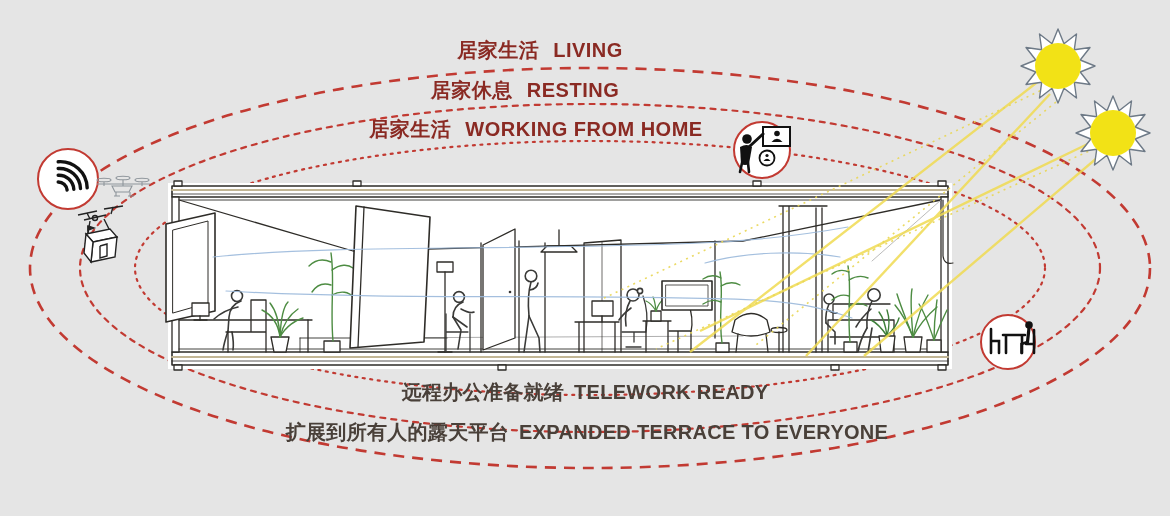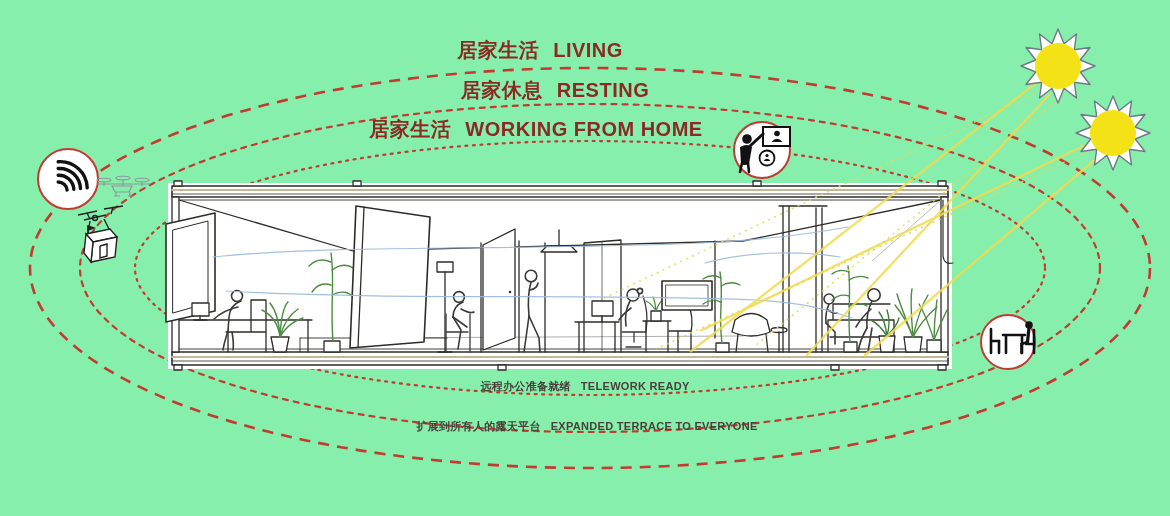--- a/index.html
+++ b/index.html
@@ -1,21 +1,21 @@
 <!DOCTYPE html>
 <html><head>
 <meta charset="utf-8">
 <style>
   html,body{margin:0;padding:0;background:#ffffff;}
-  .stage{position:relative;width:1170px;height:516px;background:#86efac;overflow:hidden;
+  .stage{position:relative;width:1170px;height:516px;background:#e5e5e5;overflow:hidden;
          font-family:"Liberation Sans","DejaVu Sans",sans-serif;}
   .stage svg{position:absolute;left:0;top:0;}
   .lbl{position:absolute;transform:translateX(-50%);white-space:nowrap;font-weight:bold;z-index:5;}
   .lbl-top{color:#8a2a23;font-size:20px;letter-spacing:.5px;}
-  .lbl-bottom{color:#494039;font-size:11px;letter-spacing:.3px;}
+  .lbl-bottom{color:#494039;font-size:20px;letter-spacing:.3px;}
   .lbl .zh{margin-right:14px;}
   .lbl-bottom .zh{margin-right:10px;}
 </style>
 </head>
 <body>
 
 <div class="stage">
 
 <svg width="1170" height="516" viewBox="0 0 1170 516">
 
@@ -342,21 +342,21 @@
       <path d="M1029,328 l-1.5,14" stroke-width="3.2"></path>
       <path d="M1027.5,342 l-6,2 v9"></path>
       <path d="M1034,330 v23 M1026,344 h8"></path>
     </g>
   </g>
 </svg>
 
   <div class="lbl lbl-top" style="left:540px;top:37px">
     <span class="zh">居家生活</span><span class="en">LIVING</span>
   </div>
-  <div class="lbl lbl-top" style="left:555px;top:77px">
+  <div class="lbl lbl-top" style="left:525px;top:77px">
     <span class="zh">居家休息</span><span class="en">RESTING</span>
   </div>
   <div class="lbl lbl-top" style="left:536px;top:116px">
     <span class="zh">居家生活</span><span class="en">WORKING FROM HOME</span>
   </div>
   <div class="lbl lbl-bottom" style="left:585px;top:379px">
     <span class="zh">远程办公准备就绪</span><span class="en">TELEWORK READY</span>
   </div>
   <div class="lbl lbl-bottom" style="left:587px;top:419px">
     <span class="zh">扩展到所有人的露天平台</span><span class="en">EXPANDED TERRACE TO EVERYONE</span>

